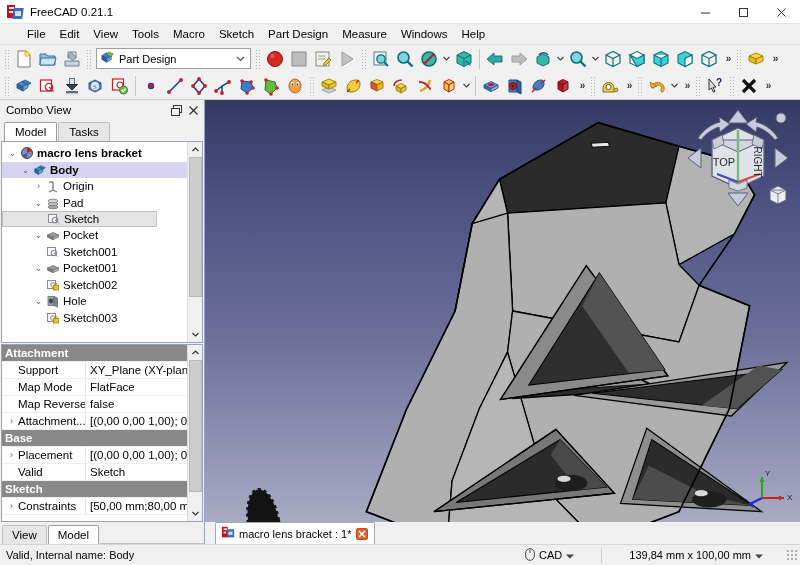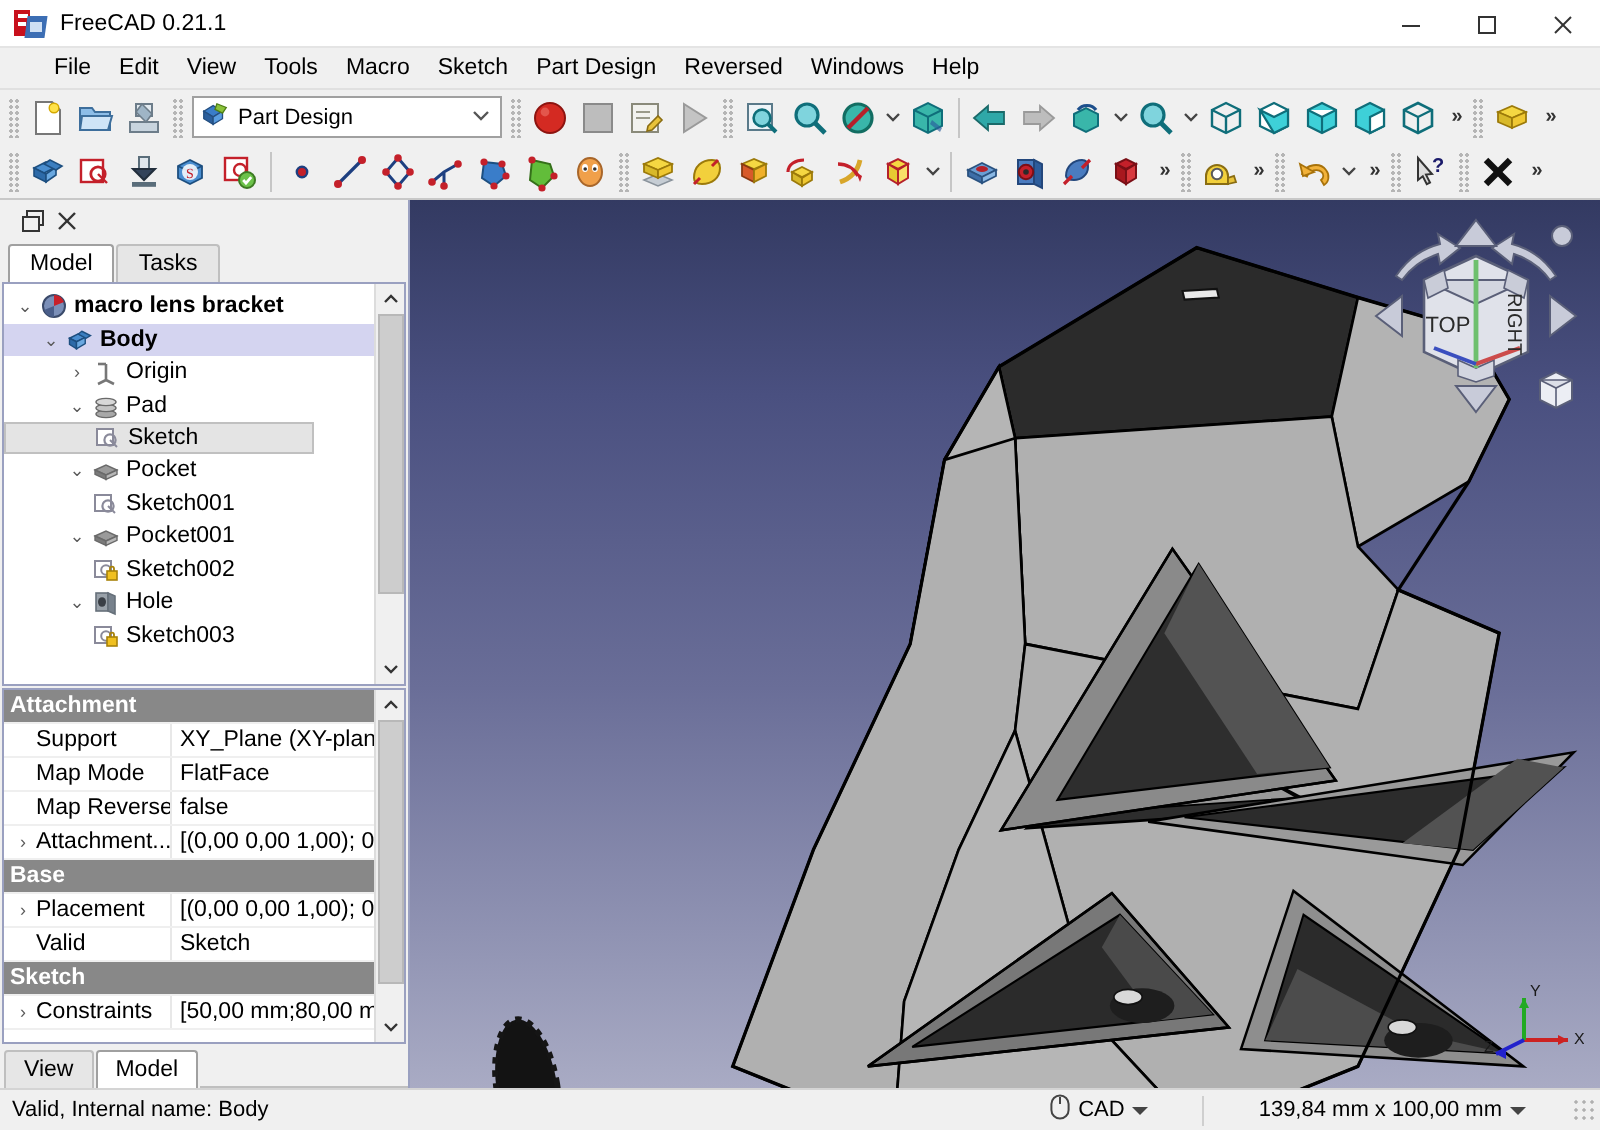--- a/index.html
+++ b/index.html
@@ -242,21 +242,21 @@
   </div>
 
   <div class="menubar">
     <div class="menu-item">File</div>
     <div class="menu-item">Edit</div>
     <div class="menu-item">View</div>
     <div class="menu-item">Tools</div>
     <div class="menu-item">Macro</div>
     <div class="menu-item">Sketch</div>
     <div class="menu-item">Part Design</div>
-    <div class="menu-item">Reversed</div>
+    <div class="menu-item">Measure</div>
     <div class="menu-item">Windows</div>
     <div class="menu-item">Help</div>
   </div>
 
   <div class="toolbars">
 
     <div class="tbrow">
       <div class="tbgrip"></div>
 
       <div class="tbtn">
@@ -657,20 +657,21 @@
       </div>
       <div class="chev">»</div>
     </div>
   </div>
 
   <div class="bodysplit">
 
     <div class="leftpanel">
 
       <div class="panel-header">
+        <span class="ttl">Combo View</span>
         <span class="ph-btn">
           <svg width="11" height="11" viewBox="0 0 11 11">
             <rect x="2.5" y="0.5" width="8" height="7" fill="none" stroke="#333" stroke-width="1"></rect>
             <rect x="0.5" y="3.5" width="8" height="7" fill="#f0f0f0" stroke="#333" stroke-width="1"></rect>
           </svg>
         </span>
         <span class="ph-btn">
           <svg width="11" height="11" viewBox="0 0 11 11">
             <line x1="1.5" y1="1.5" x2="9.5" y2="9.5" stroke="#333" stroke-width="1.2"></line>
             <line x1="9.5" y1="1.5" x2="1.5" y2="9.5" stroke="#333" stroke-width="1.2"></line>
@@ -1045,20 +1046,40 @@
           <line x1="20" y1="30" x2="20" y2="9" stroke="#22aa22" stroke-width="2"></line>
           <polygon points="20,9 17.5,14 22.5,14" fill="#22aa22"></polygon>
           <line x1="20" y1="30" x2="6" y2="37" stroke="#2222cc" stroke-width="2"></line>
           <polygon points="6,37 11,35 11,39.5" fill="#2222cc"></polygon>
           <text x="45" y="32" font-size="8" fill="#1a1a1a" font-family="Liberation Sans, sans-serif">X</text>
           <text x="23" y="8" font-size="8" fill="#1a1a1a" font-family="Liberation Sans, sans-serif">Y</text>
           <text x="0" y="36" font-size="8" fill="#1a1a1a" font-family="Liberation Sans, sans-serif">Z</text>
         </svg>
       </div>
 
+      <div class="viewtabbar">
+        <div class="vtab">
+          <span>
+            <svg width="13" height="13" viewBox="0 0 16 16">
+              <rect x="0" y="1" width="7" height="13" fill="#c8101c"></rect>
+              <rect x="2" y="3" width="4" height="2" fill="#fff"></rect>
+              <rect x="2" y="7" width="3" height="2" fill="#fff"></rect>
+              <rect x="6" y="4" width="9" height="10" fill="#3c6eb4"></rect>
+              <rect x="8" y="7" width="5" height="4" fill="#cfe0f4"></rect>
+            </svg>
+          </span>
+          <span>macro lens bracket : 1*</span>
+          <span class="vt-close">
+            <svg width="8" height="8" viewBox="0 0 8 8">
+              <line x1="1" y1="1" x2="7" y2="7" stroke="#fff" stroke-width="1.5"></line>
+              <line x1="7" y1="1" x2="1" y2="7" stroke="#fff" stroke-width="1.5"></line>
+            </svg>
+          </span>
+        </div>
+      </div>
     </div>
   </div>
 
   <div class="statusbar">
     <div class="st-msg">Valid, Internal name: Body</div>
     <div class="st-item">
       <span>
         <svg width="10" height="13" viewBox="0 0 10 13">
           <rect x="0.7" y="0.7" width="8.6" height="11.6" rx="4.3" fill="none" stroke="#444" stroke-width="1"></rect>
           <line x1="5" y1="1.5" x2="5" y2="5" stroke="#444" stroke-width="1"></line>

